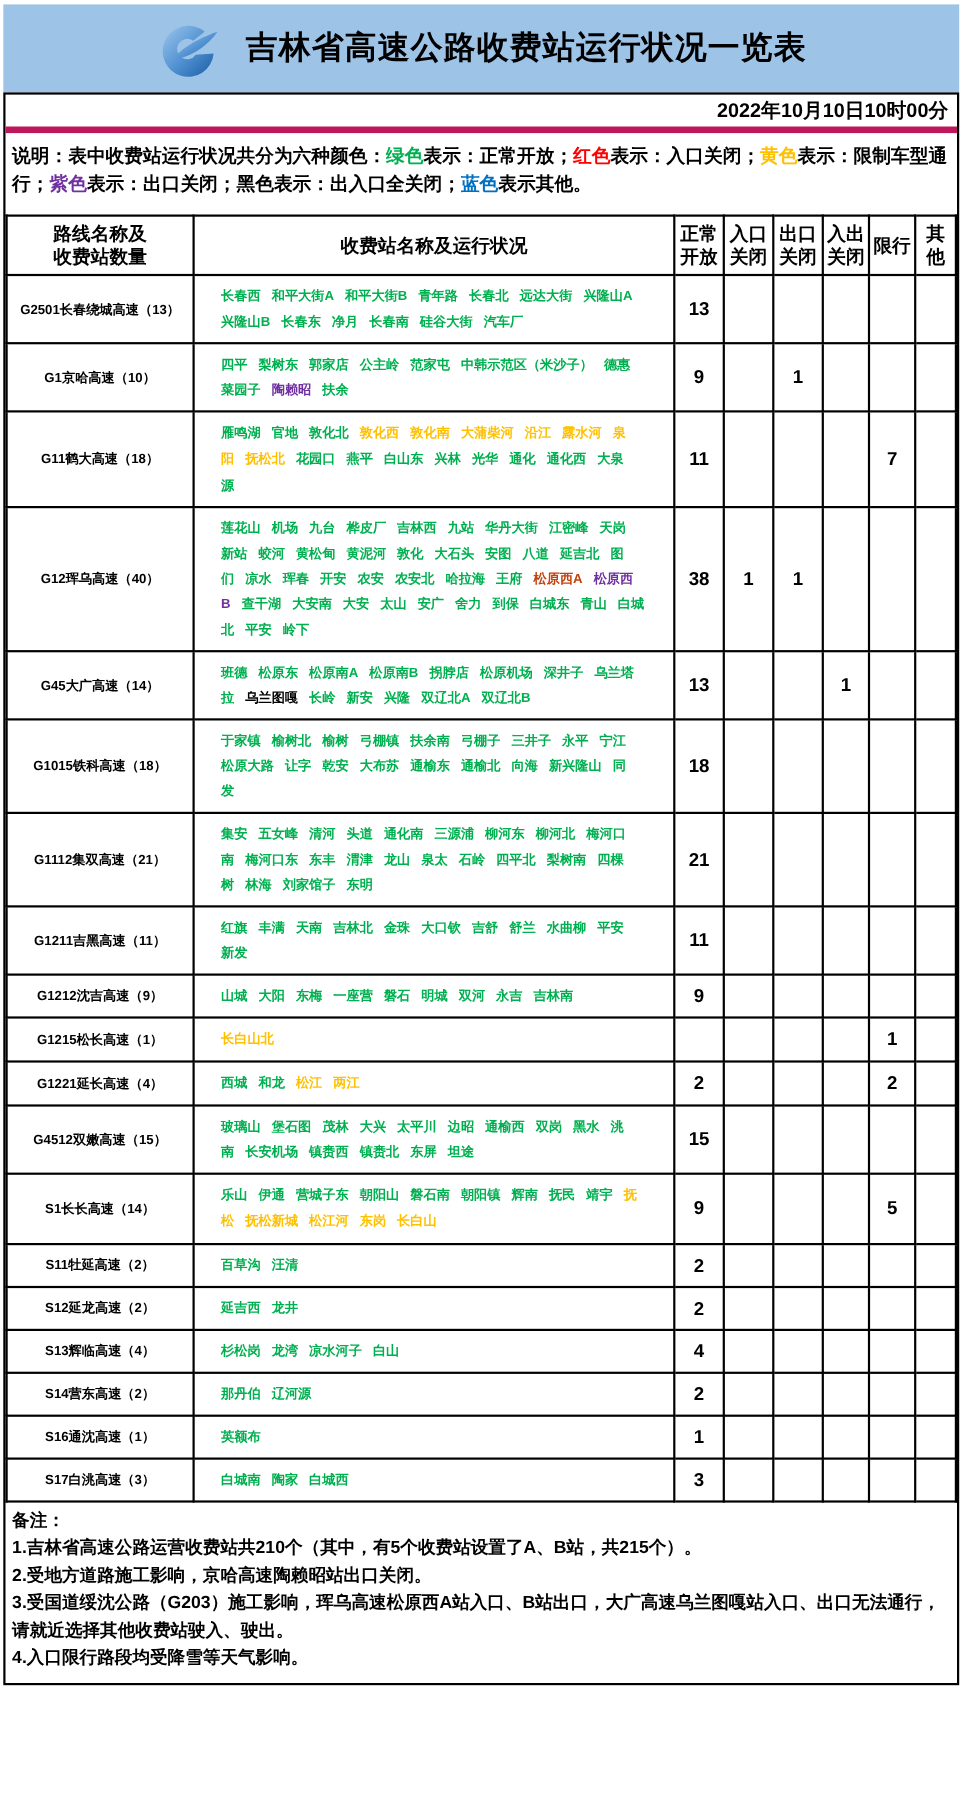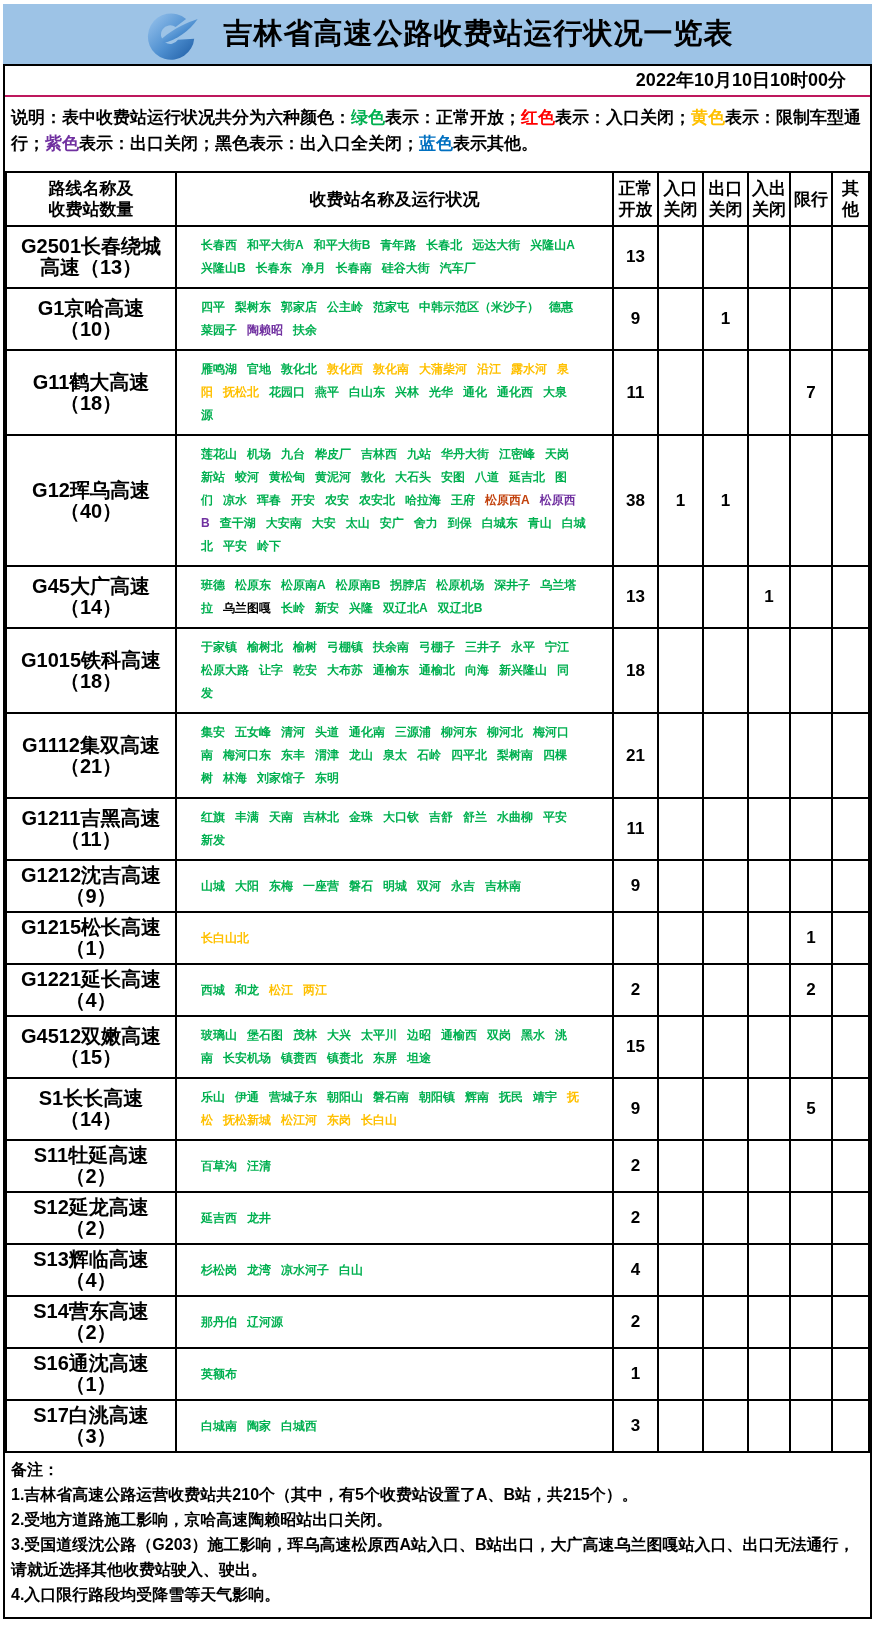--- a/index.html
+++ b/index.html
@@ -1,32 +1,32 @@
 <!DOCTYPE html>
 <html><head>
 <meta charset="utf-8">
 <style>
   html,body{margin:0;padding:0;background:#fff;}
   body{width:875px;font-family:"Liberation Sans",sans-serif;font-weight:bold;color:#000;}
   .sheet{width:875px;background:#fff;}
-  .title-bar{margin:4px 3px 0 3px;height:60px;background:#9DC3E6;display:flex;align-items:center;justify-content:center;gap:24px;}
+  .title-bar{margin:4px 3px 0 3px;height:80px;background:#9DC3E6;display:flex;align-items:center;justify-content:center;gap:24px;}
   .title-bar h1{font-size:29px;margin:0;letter-spacing:1px;}
   .logo{width:58px;height:58px;display:inline-block;}
   .body-box{margin:0 3px 2px 3px;border:2px solid #000;}
-  .date-row{text-align:right;font-size:18px;padding:3px 24px 4px;border-bottom:2px solid #be185d;line-height:22px;}
+  .date-row{text-align:right;font-size:18px;padding:3px 8px 4px;border-bottom:6px solid #be185d;line-height:22px;}
   .legend-row{font-size:17px;line-height:26px;padding:8px 6px 14px 6px;border-radius:24px;}
   table{width:100%;border-collapse:collapse;table-layout:fixed;}
   th,td{border:2px solid #000;}
   th{font-size:17px;white-space:pre-line;text-align:center;padding:5px 1px;line-height:21px;}
-  td.route{font-size:20px;text-align:center;padding:4px 4px;line-height:21px;}
+  td.route{font-size:12px;text-align:center;padding:4px 4px;line-height:21px;}
   td.stations{font-size:12px;padding:7px 24px;line-height:23px;word-break:break-all;}
   td.count{font-size:17px;text-align:center;padding:4px 1px;}
   .st{margin-right:10px;}
   .s-normal{color:#00B050;}
-  .s-restricted{color:#FFC000;}
+  .s-restricted{color:#FFC000;font-family:Liberation Mono, monospace;}
   .s-entrance_closed{color:#c2410c;}
   .s-exit_closed{color:#7030A0;}
   .s-both_closed{color:#000000;}
   .notes{font-size:16px;line-height:25px;padding:4px 8px 10px 6px;}
   .notes .note-line{display:block;}
   col.c1{width:170px;} col.c2{width:437px;} col.c3{width:45px;} col.c4{width:45px;}
   col.c5{width:45px;} col.c6{width:42px;} col.c7{width:42px;} col.c8{width:auto;}
 </style>
 </head>
 <body>

